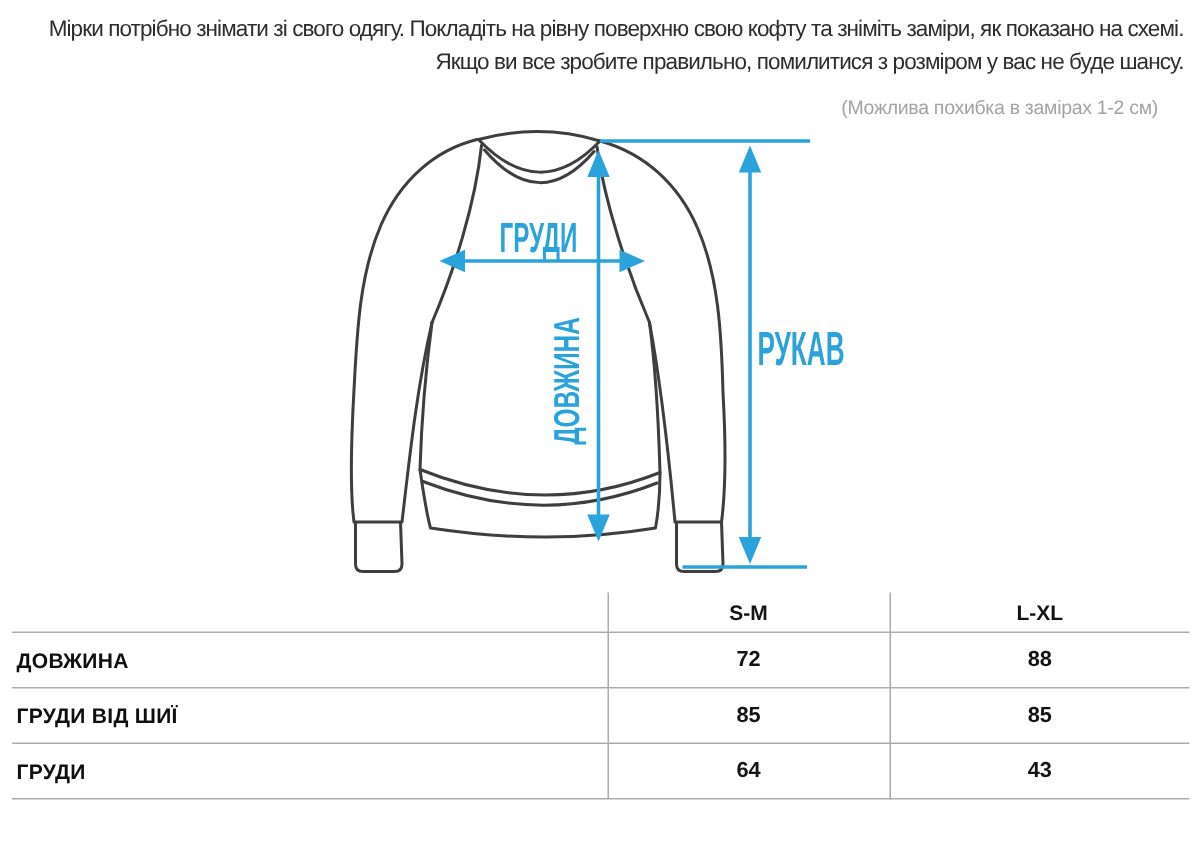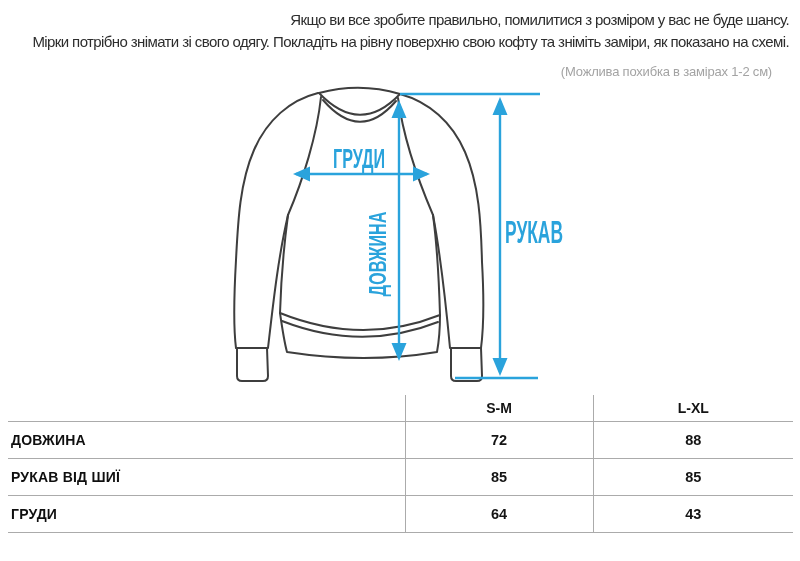--- a/index.html
+++ b/index.html
@@ -48,22 +48,22 @@
   }
   .size-table td.lbl {
     text-align:left; font-weight:bold; font-size:14px;
     padding-left:3px; letter-spacing:0.2px; color:#0f0f0f;
   }
 </style>
 </head>
 <body>
 
 <div class="intro">
+  <span>Мірки потрібно знімати зі свого одягу. Покладіть на рівну поверхню свою кофту та зніміть заміри, як показано на схемі.</span>
   <span>Якщо ви все зробите правильно, помилитися з розміром у вас не буде шансу.</span>
-  <span>Мірки потрібно знімати зі свого одягу. Покладіть на рівну поверхню свою кофту та зніміть заміри, як показано на схемі.</span>
 </div>
 
 <div class="note">(Можлива похибка в замірах 1-2 см)</div>
 
 <svg class="diagram" width="420" height="322" viewBox="0 0 420 322" xmlns="http://www.w3.org/2000/svg">
 
   <g stroke="#3e3e3e" stroke-width="2" fill="none" stroke-linecap="round" stroke-linejoin="round">
     <path d="M149,13 Q190,2 230,14"></path>
     <path d="M149,13 Q190,56 230,14"></path>
     <path d="M153,20 Q190,63 226,21"></path>
@@ -114,21 +114,21 @@
       <th>L-XL</th>
     </tr>
   </thead>
   <tbody>
     <tr>
       <td class="lbl">ДОВЖИНА</td>
       <td>72</td>
       <td>88</td>
     </tr>
     <tr>
-      <td class="lbl">РУКАВ ВІД ШИЇ</td>
+      <td class="lbl">ГРУДИ ВІД ШИЇ</td>
       <td>85</td>
       <td>85</td>
     </tr>
     <tr>
       <td class="lbl">ГРУДИ</td>
       <td>64</td>
       <td>43</td>
     </tr>
   </tbody>
 </table>

